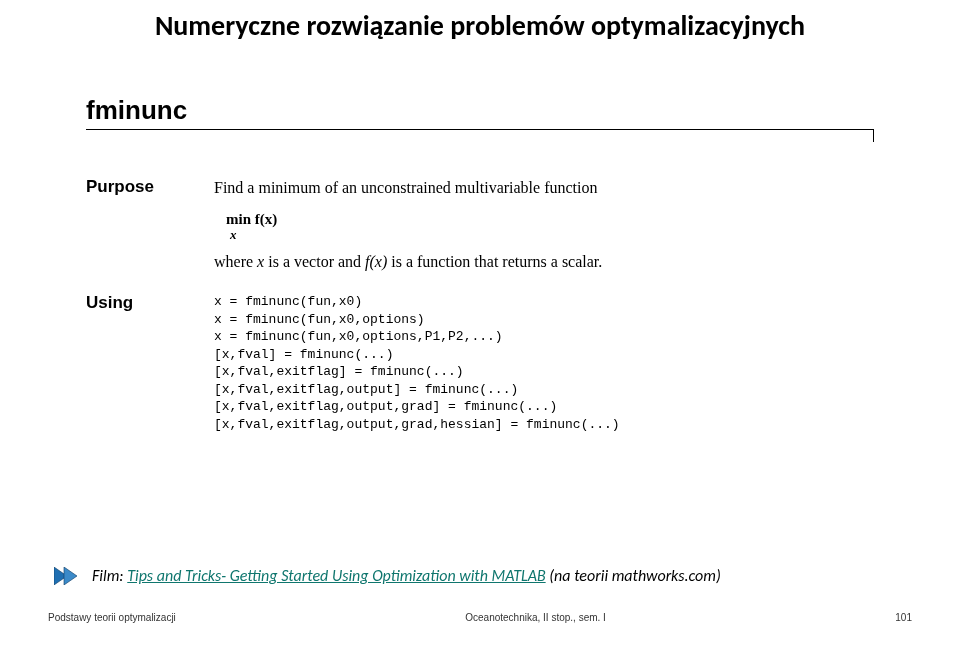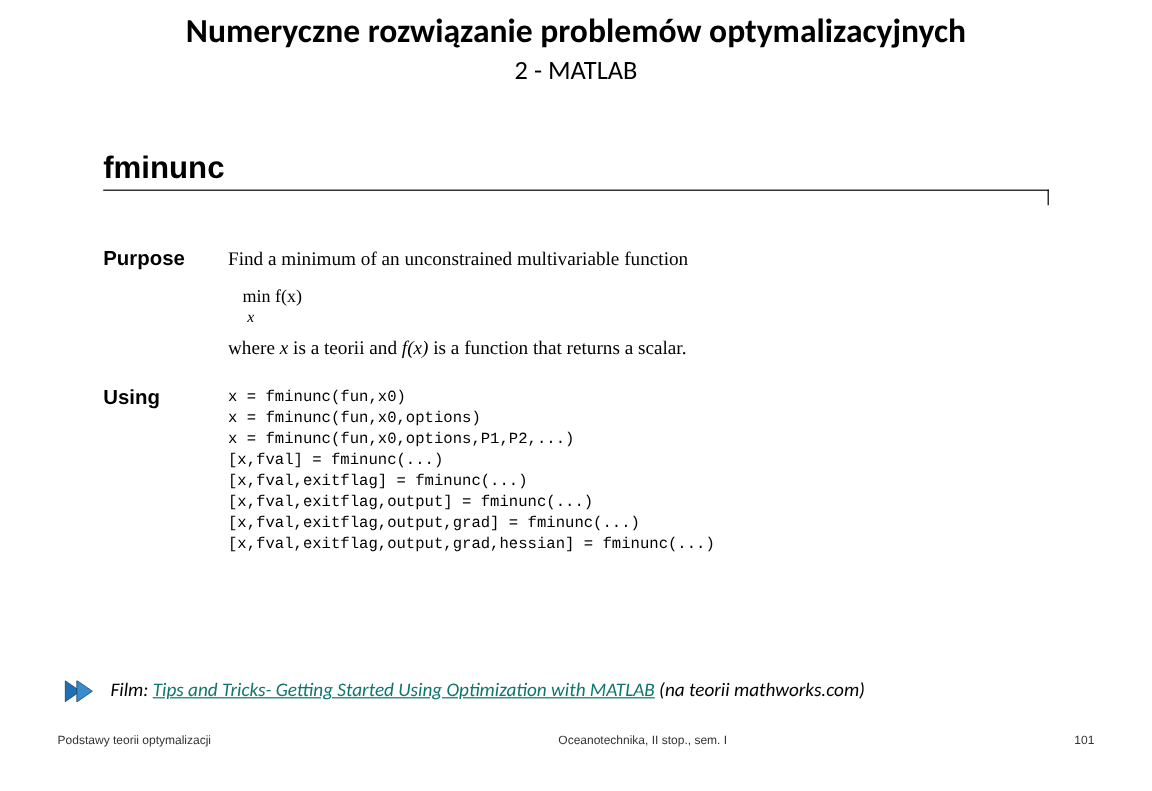--- a/index.html
+++ b/index.html
@@ -50,39 +50,41 @@
   .hr-tick {
     position: absolute;
     right: 0;
     top: 0;
     width: 1px;
     height: 13px;
     background: #000;
   }
   .section {
     display: flex;
+    gap: 24px;
     font-family: "Times New Roman", Times, serif;
   }
   .sec-label {
     width: 104px;
     font-family: "Franklin Gothic Medium", Arial, sans-serif;
     font-weight: 700;
     font-size: 17px;
     flex-shrink: 0;
   }
   .sec-body {
     font-size: 16px;
     line-height: 1.35;
   }
   .purpose { margin-top: 34px; }
   .formula {
     margin: 10px 0 8px 12px;
     display: flex;
     flex-direction: column;
     align-items: flex-start;
+    font-weight: bold;
   }
   .formula-top { font-size: 15px; }
   .formula-sub { font-size: 13px; margin-left: 4px; margin-top: -3px; font-style: italic; }
   .where { margin-top: 6px; }
   .where i { font-style: italic; }
   .syntax { margin-top: 20px; }
   .code {
     font-family: "Courier New", Courier, monospace;
     font-size: 13px;
     line-height: 1.35;
@@ -116,39 +118,38 @@
     font-size: 10px;
     color: #333;
   }
 </style>
 </head>
 <body>
 
 <div class="page">
 
   <h1 class="title">Numeryczne rozwiązanie problemów optymalizacyjnych</h1>
-  <div class="subtitle">2 - MATLAB</div>
 
   <div class="doc-area">
     <div class="fn-name">fminunc</div>
     <div class="hr-wrap">
       <div class="hr-line"></div>
       <div class="hr-tick"></div>
     </div>
 
     <div class="section purpose">
       <div class="sec-label">Purpose</div>
       <div class="sec-body">
         <div>Find a minimum of an unconstrained multivariable function</div>
         <div class="formula">
           <span class="formula-top">min  f(x)</span>
           <span class="formula-sub">x</span>
         </div>
         <div class="where">
-          <span>where </span><i>x</i><span> is a teorii and </span><i>f(x)</i><span> is a function that returns a scalar.</span>
+          <span>where </span><i>x</i><span> is a vector and </span><i>f(x)</i><span> is a function that returns a scalar.</span>
         </div>
       </div>
     </div>
 
     <div class="section syntax">
       <div class="sec-label">Using</div>
       <div class="sec-body">
         <div class="code">x = fminunc(fun,x0)
 x = fminunc(fun,x0,options)
 x = fminunc(fun,x0,options,P1,P2,...)

